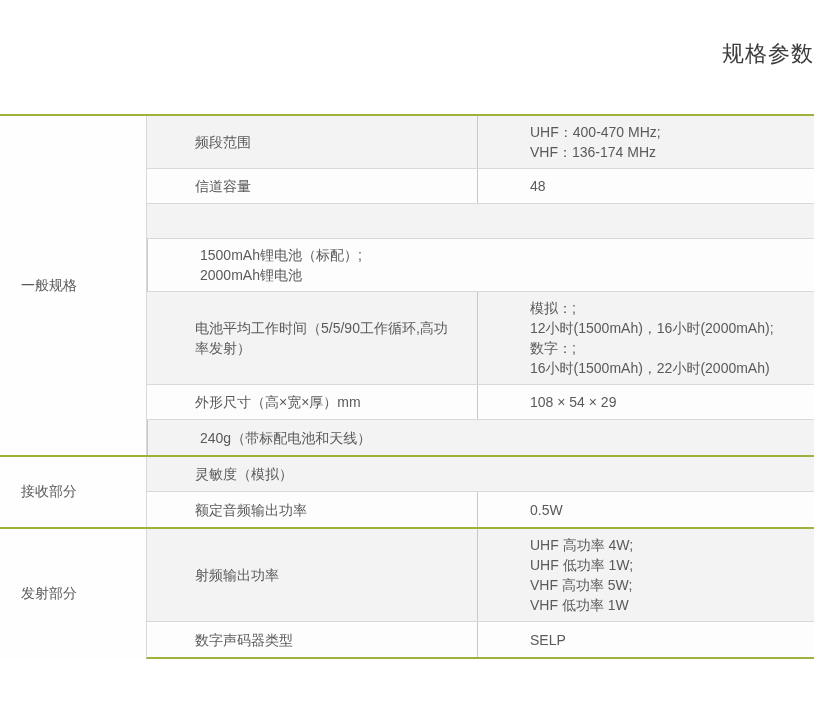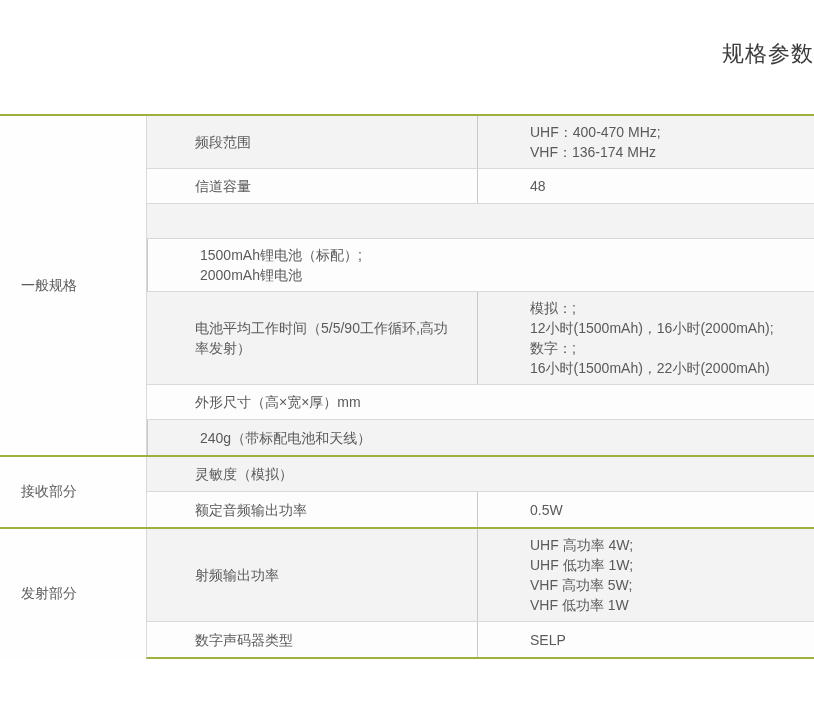--- a/index.html
+++ b/index.html
@@ -116,20 +116,23 @@
     <div class="spec-value">
             <div class="value-line">模拟：;</div>
             <div class="value-line">12小时(1500mAh)，16小时(2000mAh);</div>
             <div class="value-line">数字：;</div>
             <div class="value-line">16小时(1500mAh)，22小时(2000mAh)</div>
           </div>
   </div>
 
   <div class="spec-row">
     <div class="spec-name">外形尺寸（高×宽×厚）mm</div>
+    <div class="spec-value">
+            <div class="value-line">108 × 54 × 29</div>
+          </div>
   </div>
 
   <div class="spec-row">
     <div class="spec-value">
             <div class="value-line">240g（带标配电池和天线）</div>
           </div>
   </div>
 </div>
   </section>
 

